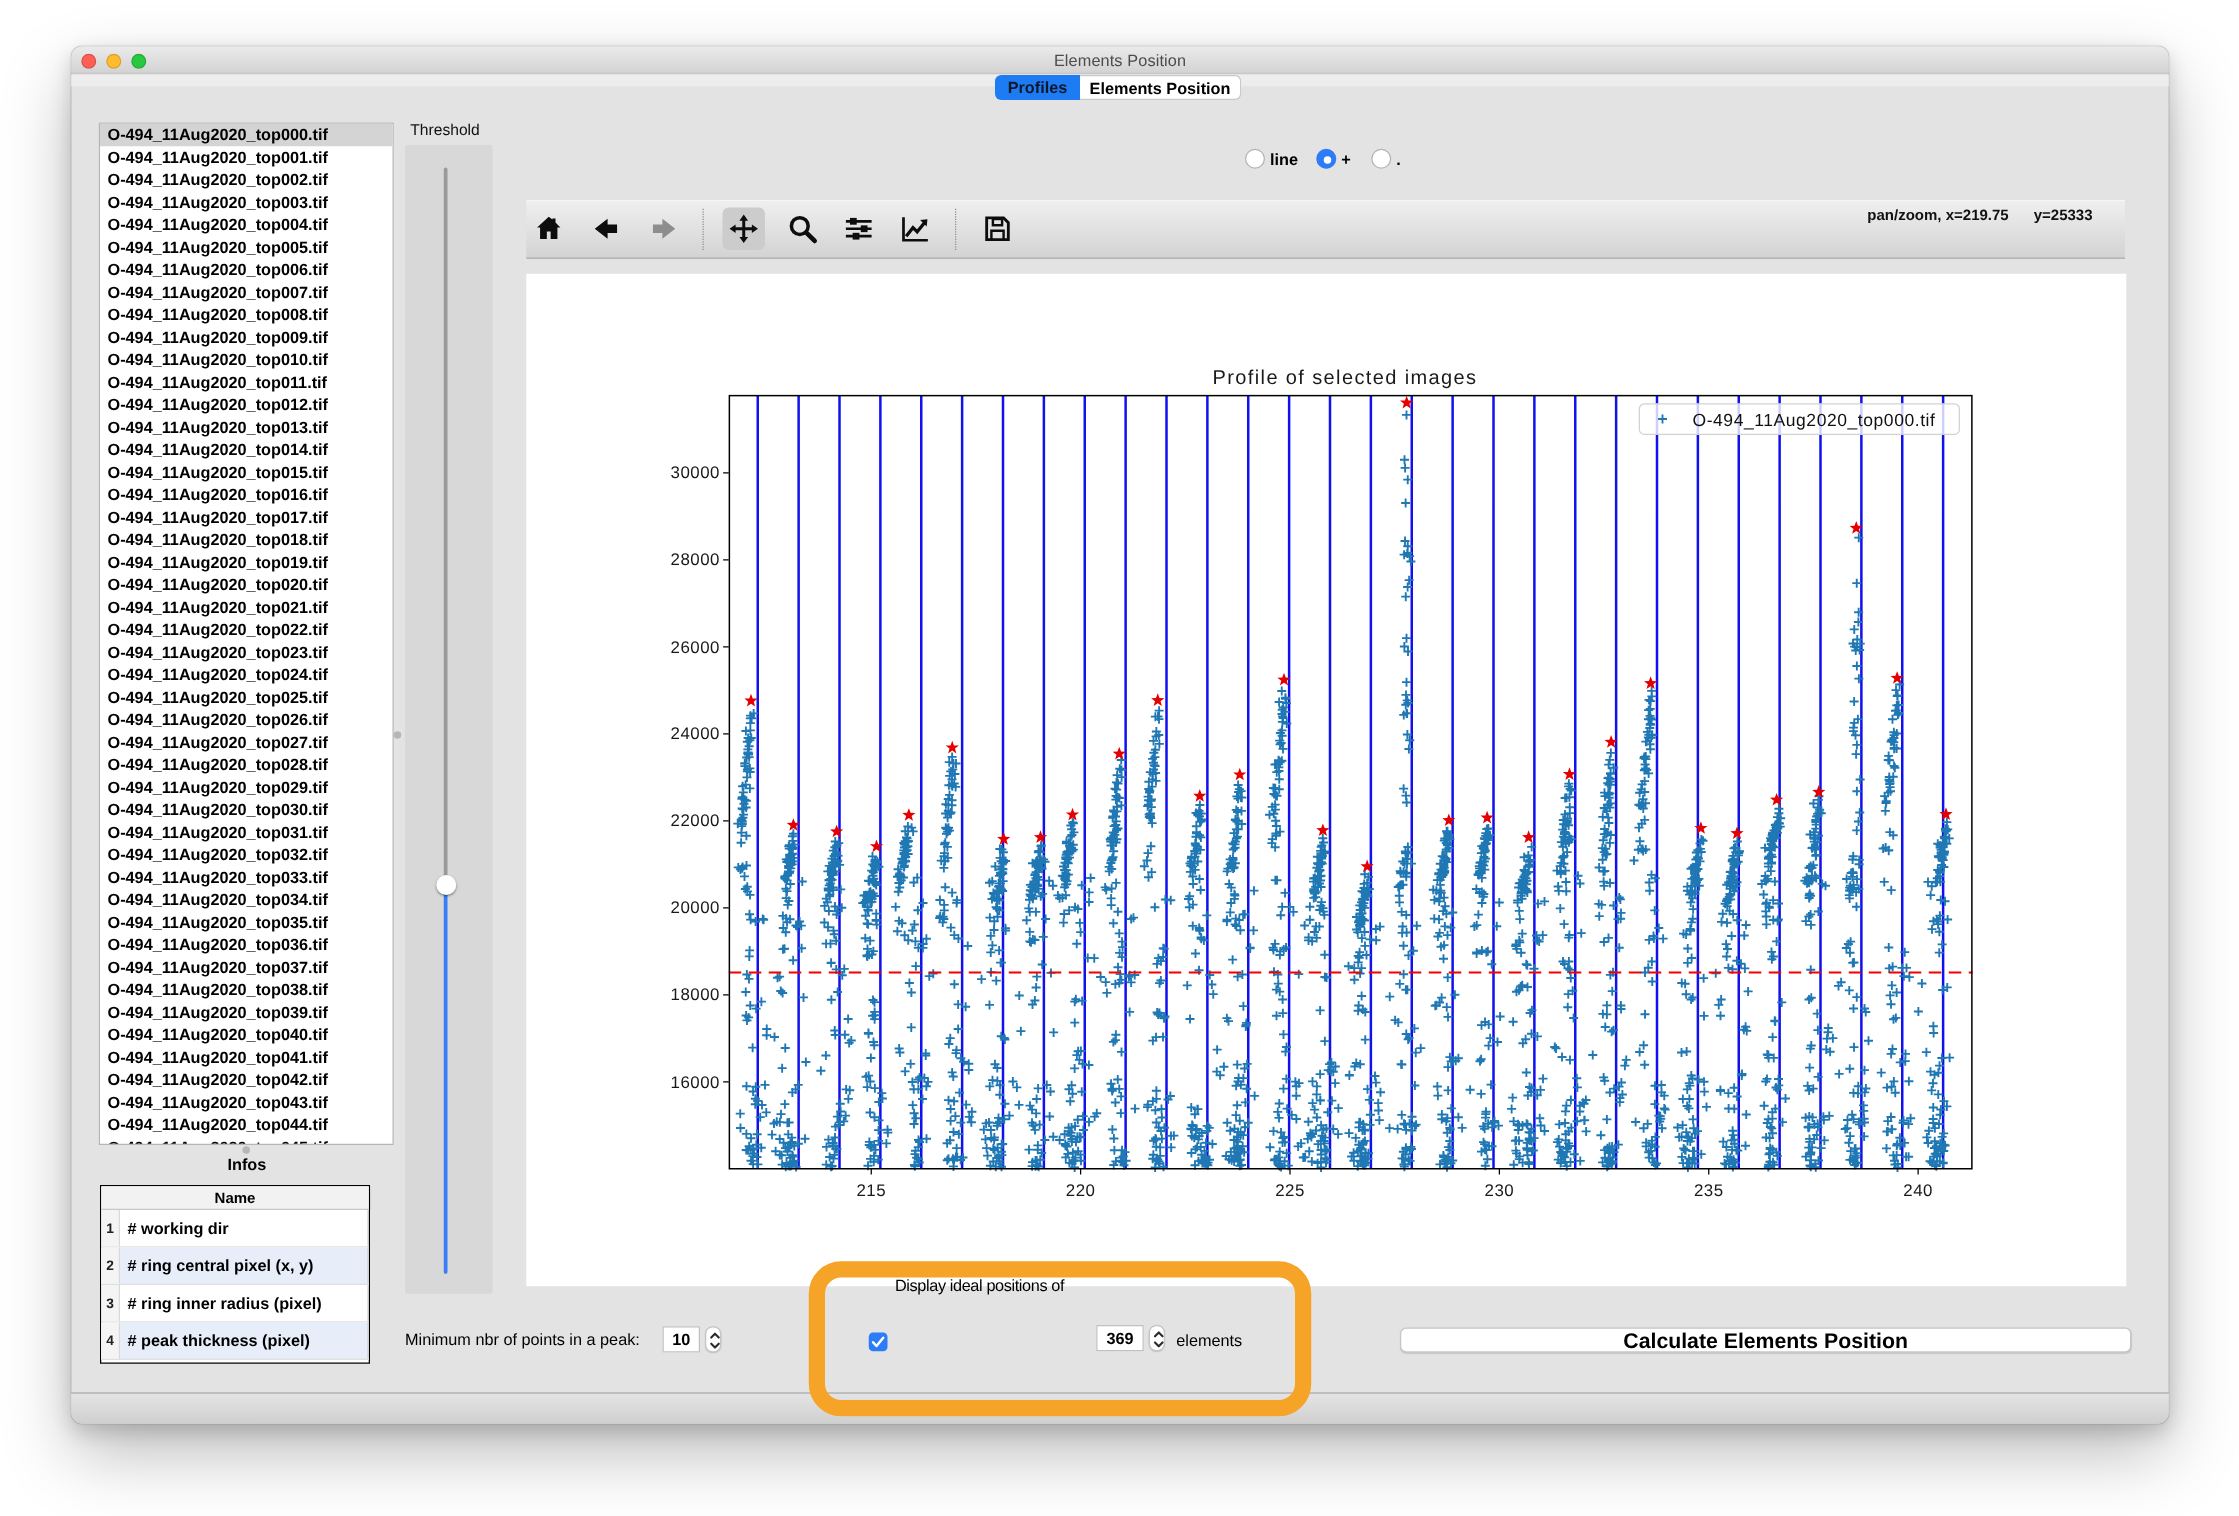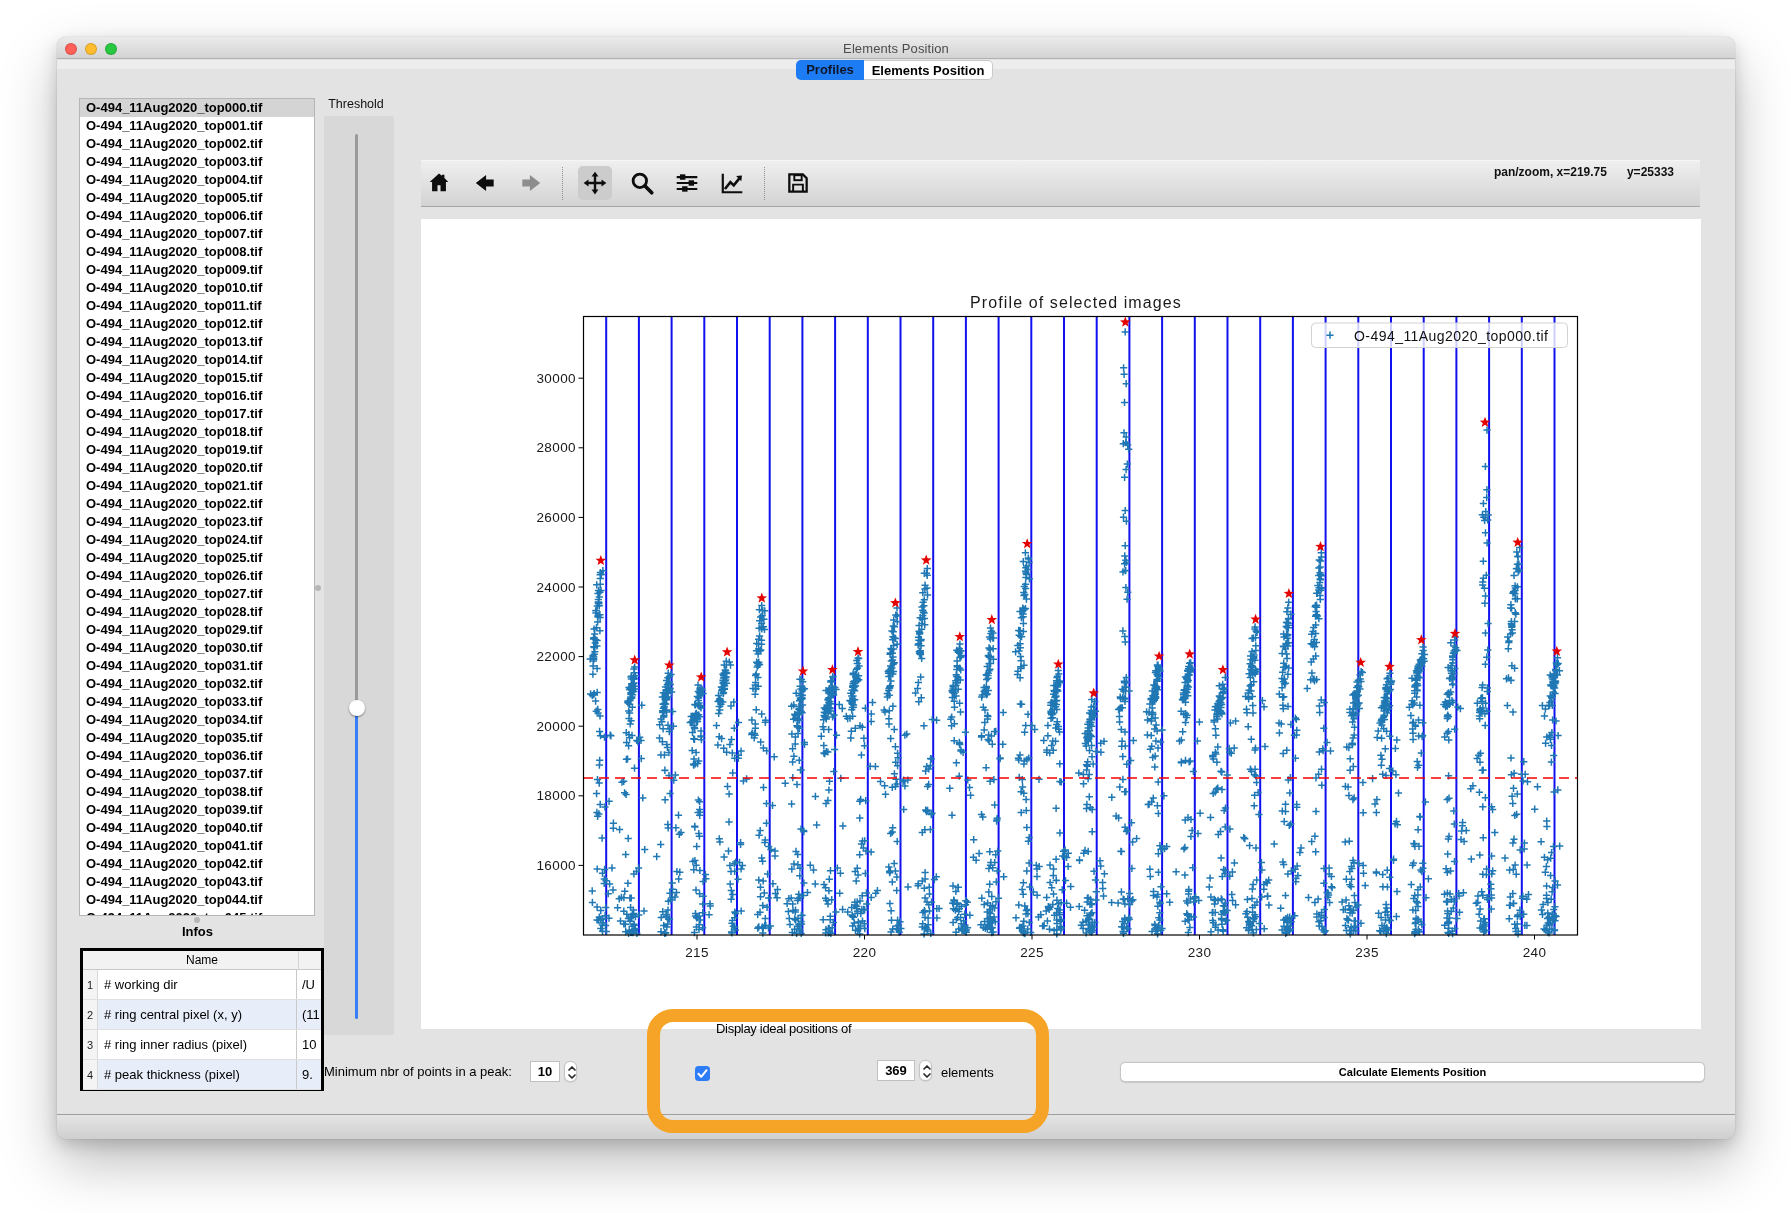--- a/index.html
+++ b/index.html
@@ -26,34 +26,34 @@
 .radio{display:inline-block;width:16px;height:16px;border-radius:50%;background:#fff;border:1px solid #b4b4b4;position:relative}
 .radio.on{background:#2d7cf7;border-color:#2d7cf7}
 .radio.on::after{content:"";position:absolute;left:5px;top:5px;width:6px;height:6px;border-radius:50%;background:#fff}
 #toolbar{position:absolute;left:364px;top:123px;width:1279px;height:47px;background:linear-gradient(#efefef,#d3d3d3);border-top:1px solid #f6f6f6;border-bottom:1px solid #a6a6a6}
 .tbi{position:absolute;top:5px;width:34px;height:34px;display:flex;align-items:center;justify-content:center}
 .tbi.selbg{background:#cccccc;border-radius:5px}
 .tbsep{position:absolute;top:6px;width:0;height:33px;border-left:1px dotted #8f8f8f}
 #coords{position:absolute;right:26px;top:4px;font-size:12px;font-weight:700;color:#111}
 #canvas{position:absolute;left:364px;top:182px;width:1280px;height:810px;background:#fff}
 #infos-label{position:absolute;left:23px;top:887px;width:235px;text-align:center;font-size:13px;font-weight:700;color:#000}
-#table{position:absolute;left:23px;top:911px;width:244px;height:143px;background:#fff;border:3px solid #000000;font-size:13px;font-weight:400}
+#table{position:absolute;left:23px;top:911px;width:216px;height:143px;background:#fff;border:1px solid #000000;font-size:13px;font-weight:700}
 #table .hdr{height:19px;background:#f2f2f2;border-bottom:1px solid #c8c8c8;text-align:center;font-size:12px;line-height:19px}
 #table .row{display:flex;height:30px;line-height:30px}
 #table .row.alt{background:#e7edf9}
 #table .num{width:15px;background:#f4f4f4;border-right:1px solid #d9d9d9;text-align:center;font-size:11px;color:#222;flex:none}
 #table .nm{width:199px;padding-left:6px;white-space:nowrap;overflow:hidden;flex:none;border-right:1px solid #c9c9c9}
 #table .vl{padding-left:5px;white-space:nowrap;overflow:hidden}
 #table .row{border-bottom:1px solid #e0e0e0}
 .blab{font-size:13px;font-weight:400;color:#000;position:absolute}
 .spinfield{position:absolute;height:21px;background:#fff;border:1px solid #c0c0c0;text-align:center;font-size:13px;font-weight:700;line-height:20px}
 .stepper{position:absolute;width:13px;height:21px;background:#fff;border:1px solid #c4c4c4;border-radius:6px;box-shadow:0 .5px 1px rgba(0,0,0,.15)}
 .stepper svg{position:absolute;left:1.5px;top:3px}
 #chk{position:absolute;left:638px;top:1029px;width:15px;height:15px;background:#2d7cf7;border-radius:3.5px}
-#calcbtn{position:absolute;left:1063px;top:1025px;width:585px;height:20px;background:#fff;border:1px solid #c6c6c6;border-radius:5px;text-align:center;font-size:11px;font-weight:700;line-height:19px;box-shadow:0 .5px 1px rgba(0,0,0,.12)}
+#calcbtn{position:absolute;left:1063px;top:1025px;width:585px;height:20px;background:#fff;border:1px solid #c6c6c6;border-radius:5px;text-align:center;font-size:17px;font-weight:700;line-height:19px;box-shadow:0 .5px 1px rgba(0,0,0,.12)}
 #botline{position:absolute;left:0;top:1077px;width:100%;height:1px;background:#9e9e9e}
 #botbar{position:absolute;left:0;top:1078px;width:100%;height:24px;border-radius:0 0 9px 9px;background:linear-gradient(#e4e4e4,#cfcfcf)}
 #orange{position:absolute;left:590px;top:972px;width:402px;height:124px;border:13px solid #f6a427;border-radius:26px;z-index:5}
 svg{display:block}
 </style></head>
 <body>
 <div id="page">
 <div id="win">
   <div id="titlebar">
     <div class="tl" style="left:7.5px;background:#ff5f57;border:.5px solid rgba(0,0,0,.15)"></div>
@@ -118,20 +118,28 @@
 
   <div id="thr-label">Threshold</div>
   <div id="thr-panel">
     <div id="thr-track-g"></div>
     <div id="thr-track-b"></div>
     <div id="thr-knob"></div>
   </div>
   <div class="splitdot" style="left:258px;top:548px"></div>
   <div class="splitdot" style="left:137px;top:880px"></div>
 
+  <div style="position:absolute;left:0;top:82px;width:100%;height:17px;font-size:13px;font-weight:600">
+    <span class="radio" style="position:absolute;left:938.5px"></span>
+        <span style="position:absolute;left:959px;top:1px">line</span>
+    <span class="radio on" style="position:absolute;left:995.5px"></span>
+        <span style="position:absolute;left:1016px;top:1px">+</span>
+    <span class="radio" style="position:absolute;left:1039.5px"></span>
+        <span style="position:absolute;left:1060px;top:1px">.</span>
+  </div>
 
   <div id="toolbar">
         <div class="tbi" style="left:1px">
           <svg width="26" height="26" viewBox="0 0 24 24">
             <path d="M12 3.2 3.4 11h2.2v8.6h5V14h2.8v5.6h5V11h2.2L17 7.3V4.4h-2.3v.8Z" fill="#0d0d0d"></path>
           </svg>
         </div>
         <div class="tbi" style="left:47px">
           <svg width="26" height="26" viewBox="0 0 24 24">
             <path d="M3.5 12 13 4.6v4.2h7v6.4h-7v4.2Z" fill="#0d0d0d"></path>

